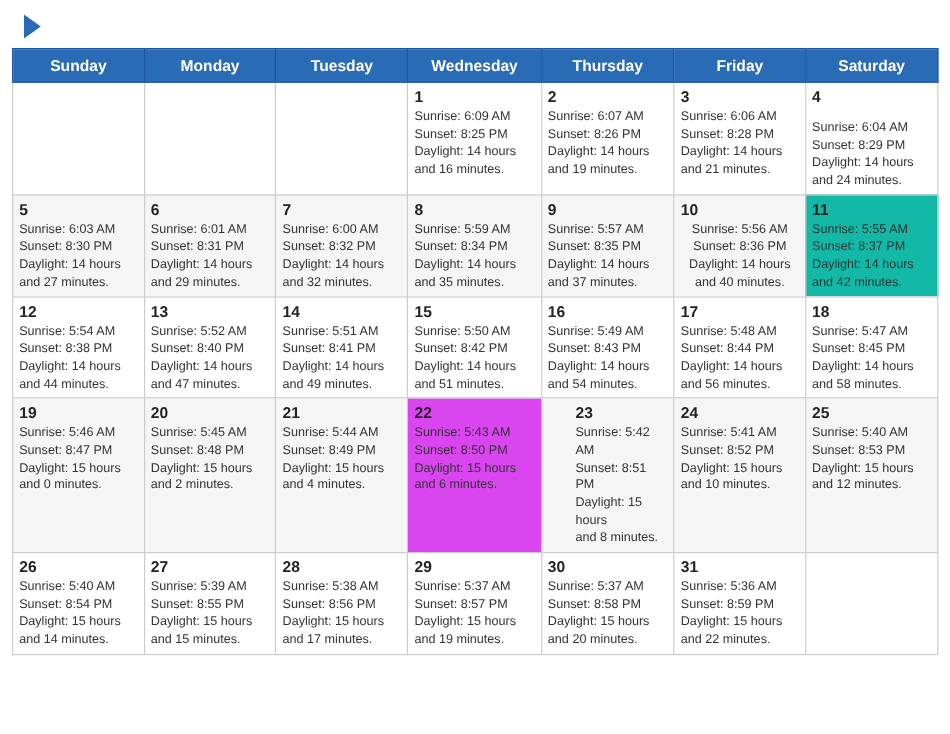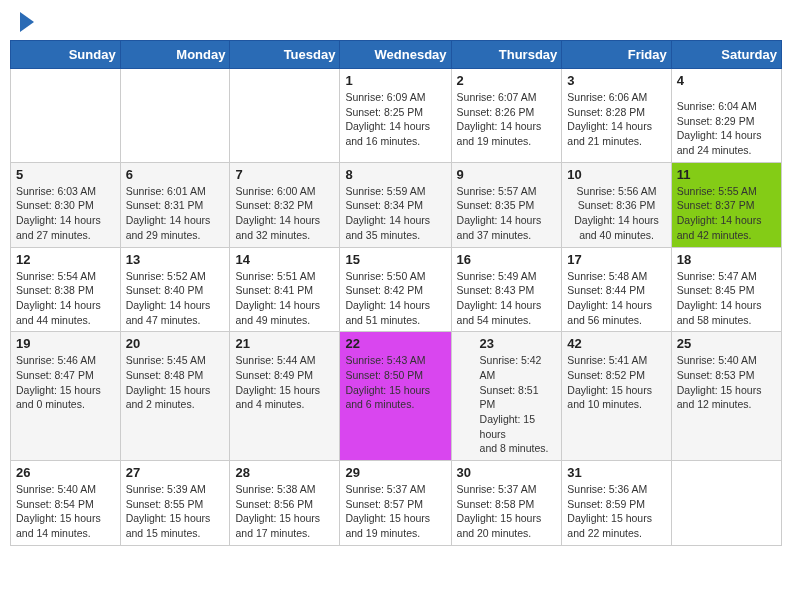--- a/index.html
+++ b/index.html
@@ -63,21 +63,21 @@
       width: 100%;
       border-collapse: collapse;
       border: 1px solid #ccc;
     }
     .calendar th {
       background: #2a6bb5;
       color: #fff;
       font-size: 13px;
       font-weight: bold;
       padding: 6px 4px;
-      text-align: right;
+      text-align: center;
       border: 1px solid #1e55a0;
     }
     .calendar td {
       vertical-align: top;
       border: 1px solid #ccc;
       padding: 4px 5px;
       width: 113px;
       min-height: 90px;
       background: #fff;
     }
@@ -198,21 +198,21 @@
 Daylight: 14 hours
 and 37 minutes.</div>
         </td>
         <td style="background: rgb(245, 245, 245);">
           <div class="day-number">10</div>
           <div class="day-info" style="white-space: pre-line; text-align: center;">Sunrise: 5:56 AM
 Sunset: 8:36 PM
 Daylight: 14 hours
 and 40 minutes.</div>
         </td>
-        <td style="background: #84cc16;">
+        <td style="background: #14b8a6;">
           <div class="day-number">11</div>
           <div class="day-info" style="white-space: pre-line;">Sunrise: 5:55 AM
 Sunset: 8:37 PM
 Daylight: 14 hours
 and 42 minutes.</div>
         </td>
       </tr>
       <tr>
         <td>
           <div class="day-number">12</div>
@@ -294,21 +294,21 @@
 and 6 minutes.</div>
         </td>
         <td style="background: rgb(245, 245, 245); padding-left: 28px;">
           <div class="day-number">23</div>
           <div class="day-info" style="white-space: pre-line;">Sunrise: 5:42 AM
 Sunset: 8:51 PM
 Daylight: 15 hours
 and 8 minutes.</div>
         </td>
         <td style="background: rgb(245, 245, 245);">
-          <div class="day-number">42</div>
+          <div class="day-number">24</div>
           <div class="day-info" style="white-space: pre-line;">Sunrise: 5:41 AM
 Sunset: 8:52 PM
 Daylight: 15 hours
 and 10 minutes.</div>
         </td>
         <td style="background: rgb(245, 245, 245);">
           <div class="day-number">25</div>
           <div class="day-info" style="white-space: pre-line;">Sunrise: 5:40 AM
 Sunset: 8:53 PM
 Daylight: 15 hours

